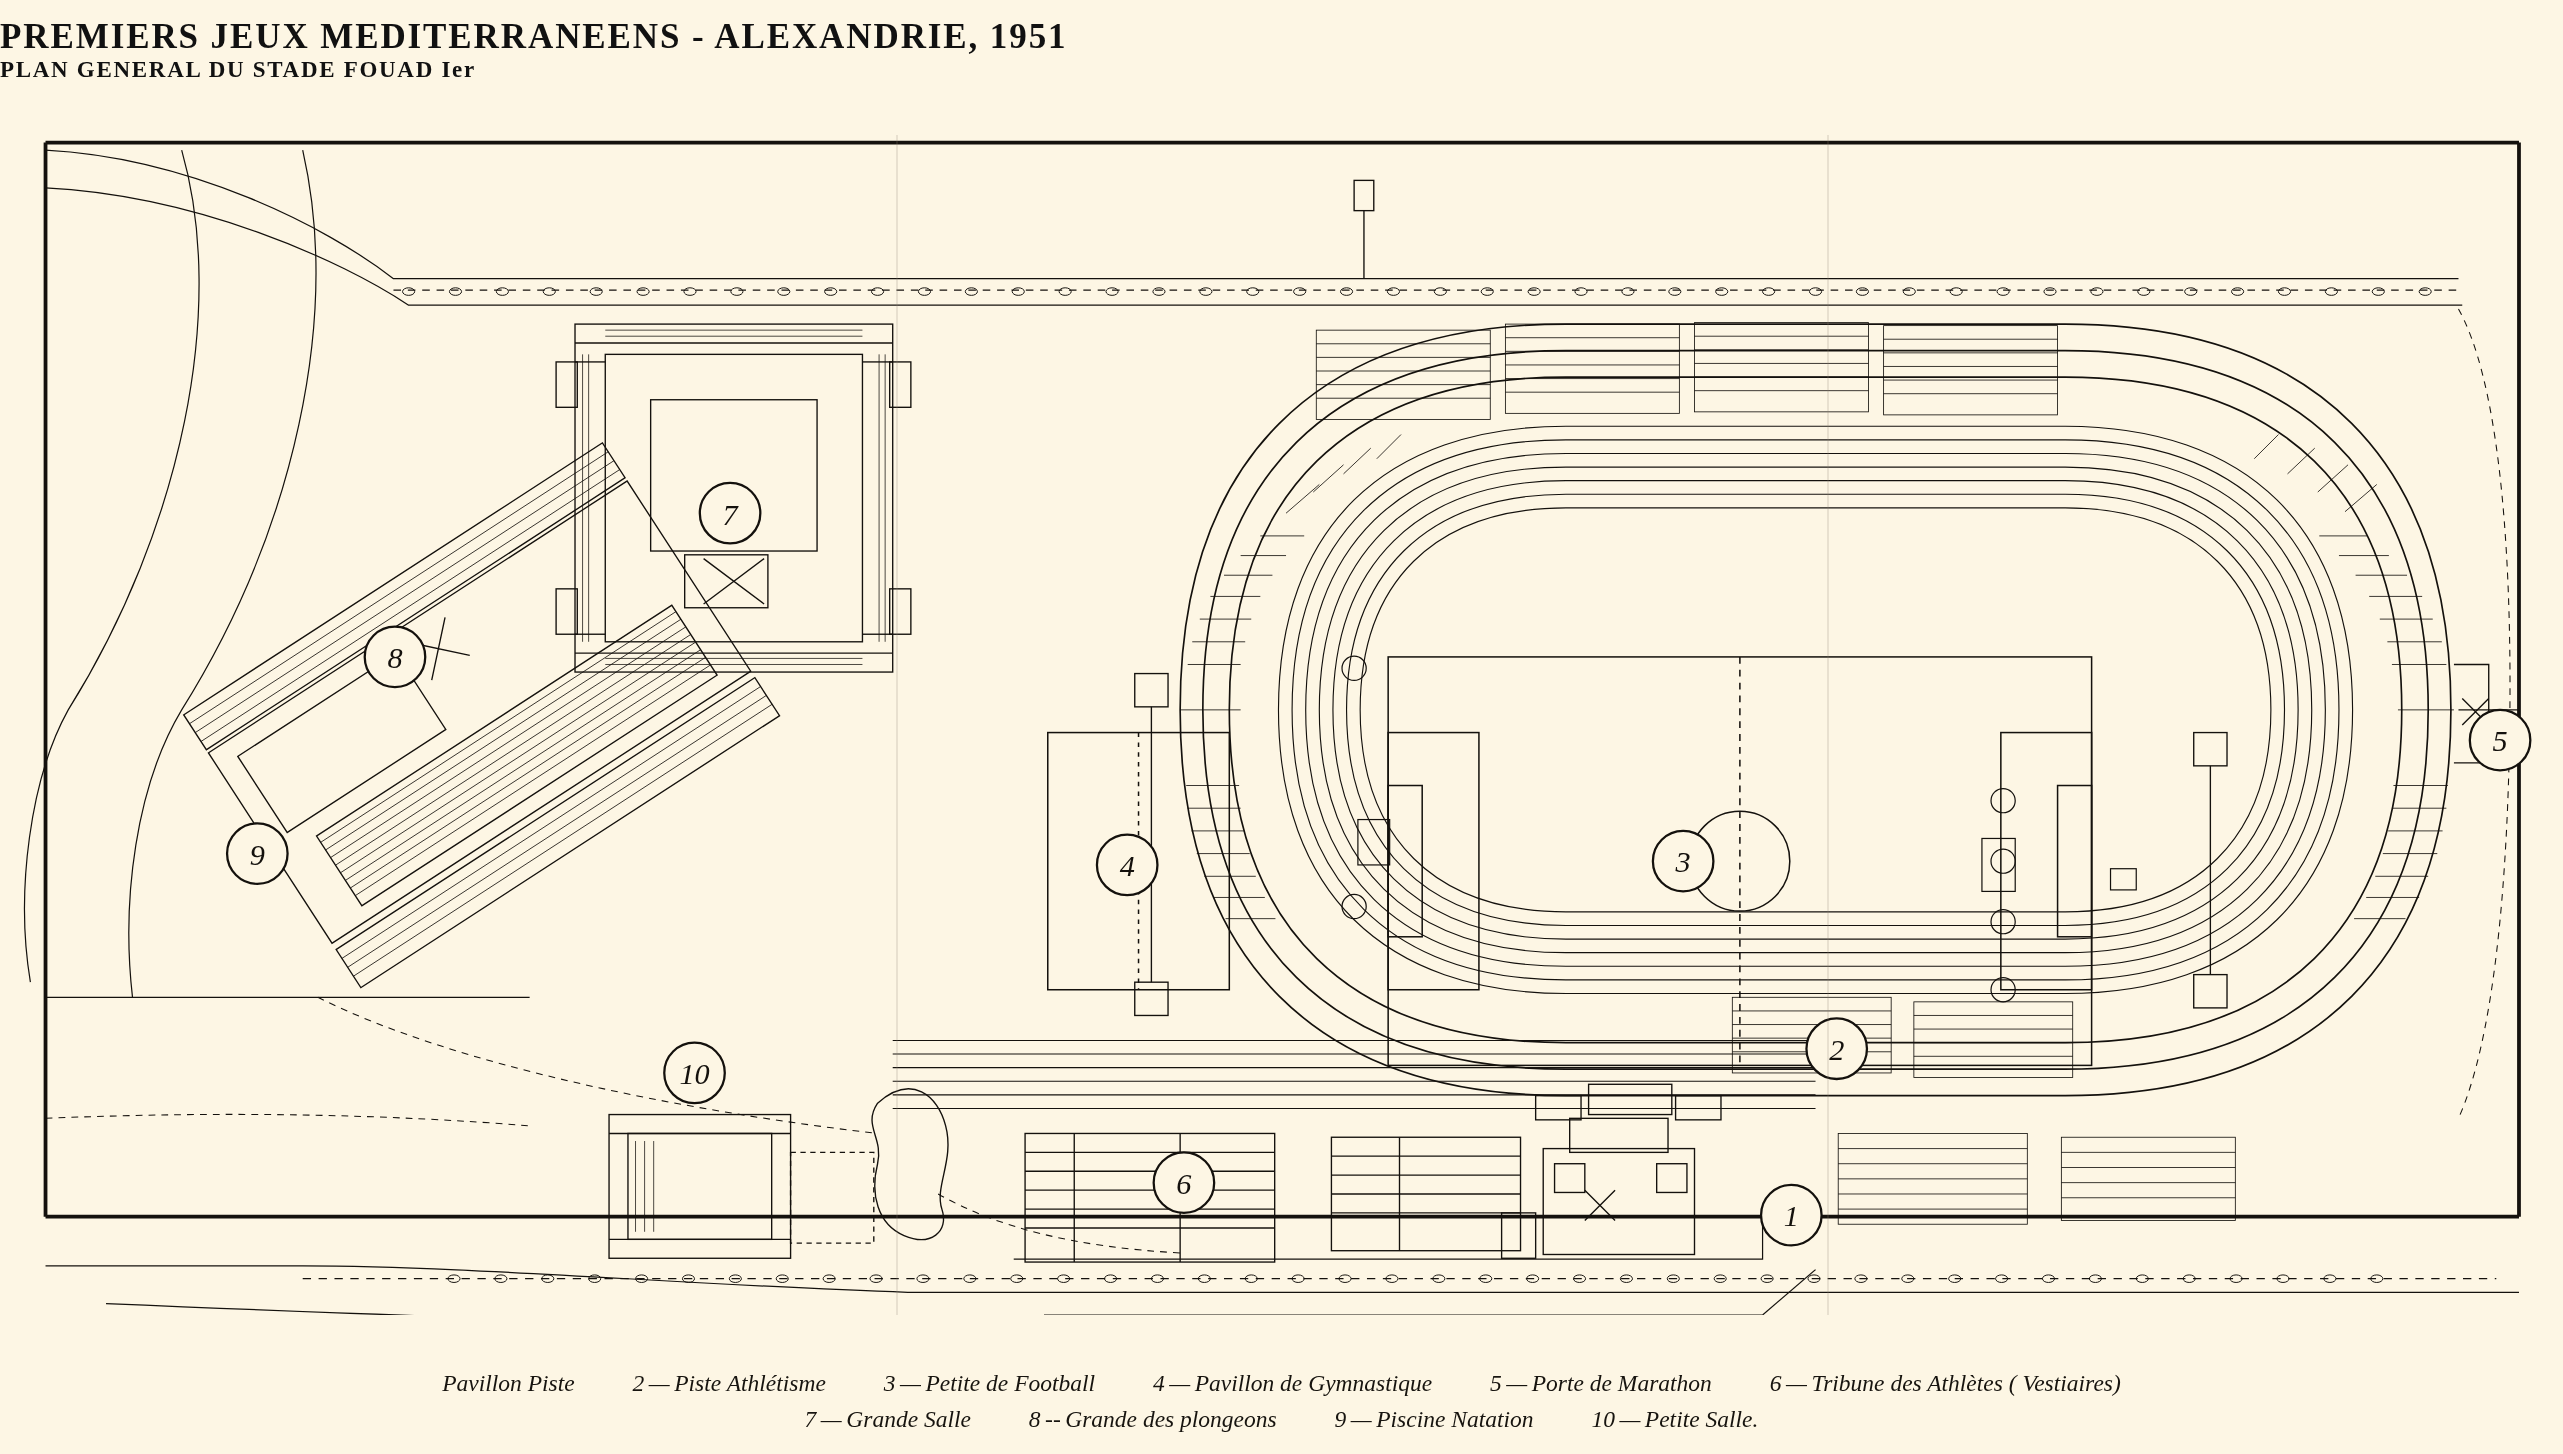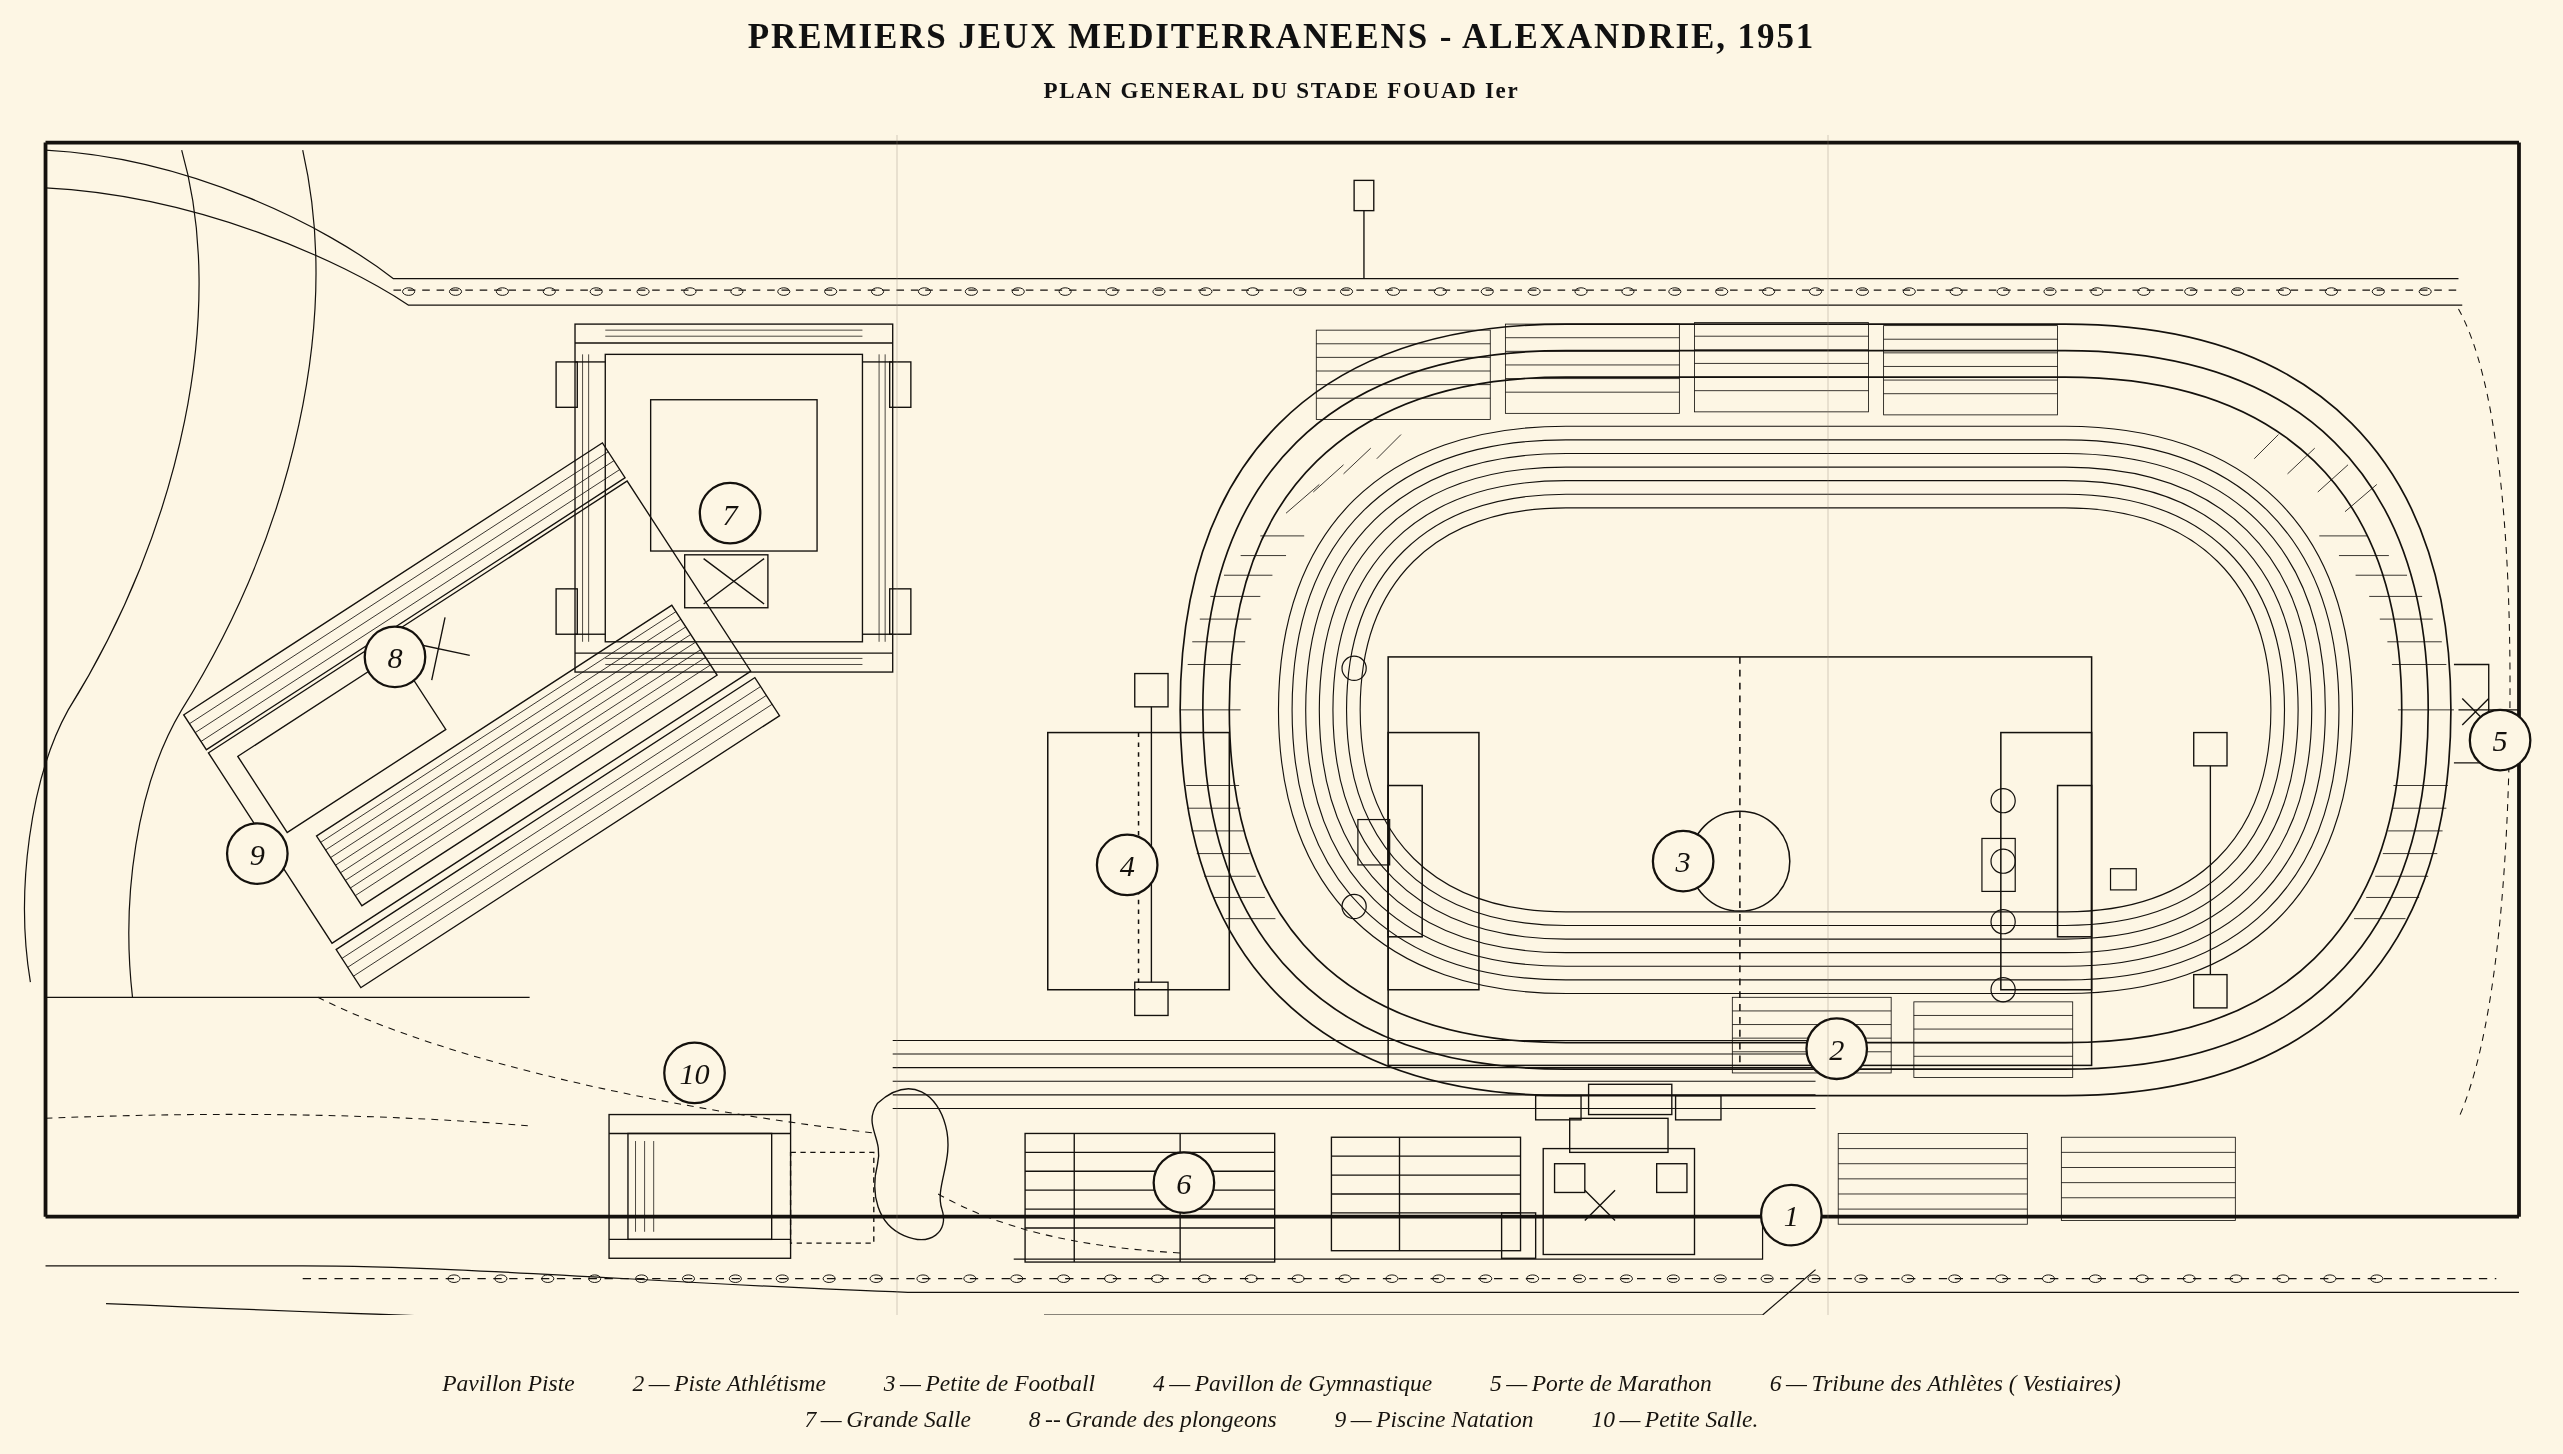--- a/index.html
+++ b/index.html
@@ -13,38 +13,37 @@
     overflow: hidden;
     font-family: "Liberation Serif", serif;
     color: #14110d;
     position: relative;
   }
 
   
   .title-block {
     position: absolute;
     top: 0; left: 0; right: 0;
-    text-align: center;
     padding-top: 16.6px;
   }
   .title-main {
     font-family: "Liberation Serif", serif;
     font-weight: bold;
     font-size: 35px;
     letter-spacing: 1.9px;
     color: #111;
     white-space: nowrap;
   }
   .title-sub {
     font-family: "Liberation Serif", serif;
     font-weight: bold;
     font-size: 23px;
     letter-spacing: 1.7px;
     color: #111;
-    margin-top: 21px;
+    margin-top: 0;
     white-space: nowrap;
   }
 
   
   .plan-wrap {
     position: absolute;
     left: 0;
     top: 135px;
     width: 2563px;
     height: 1180px;

